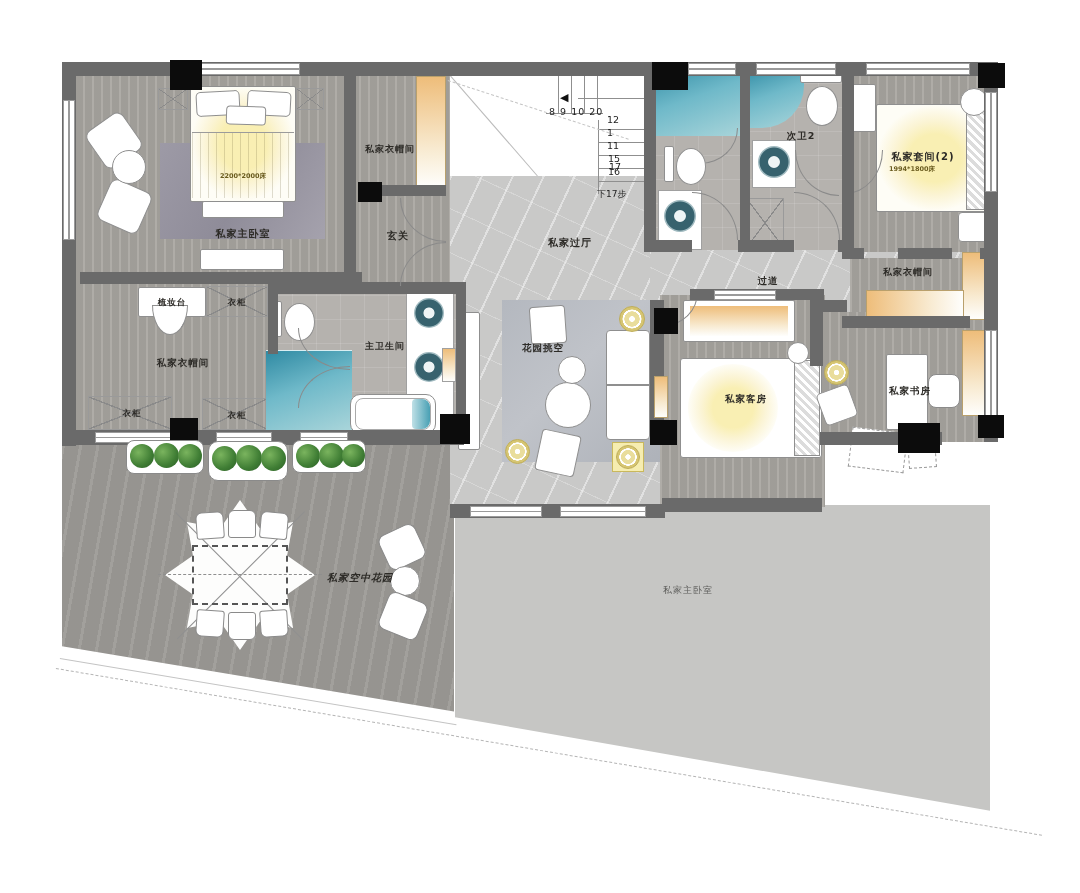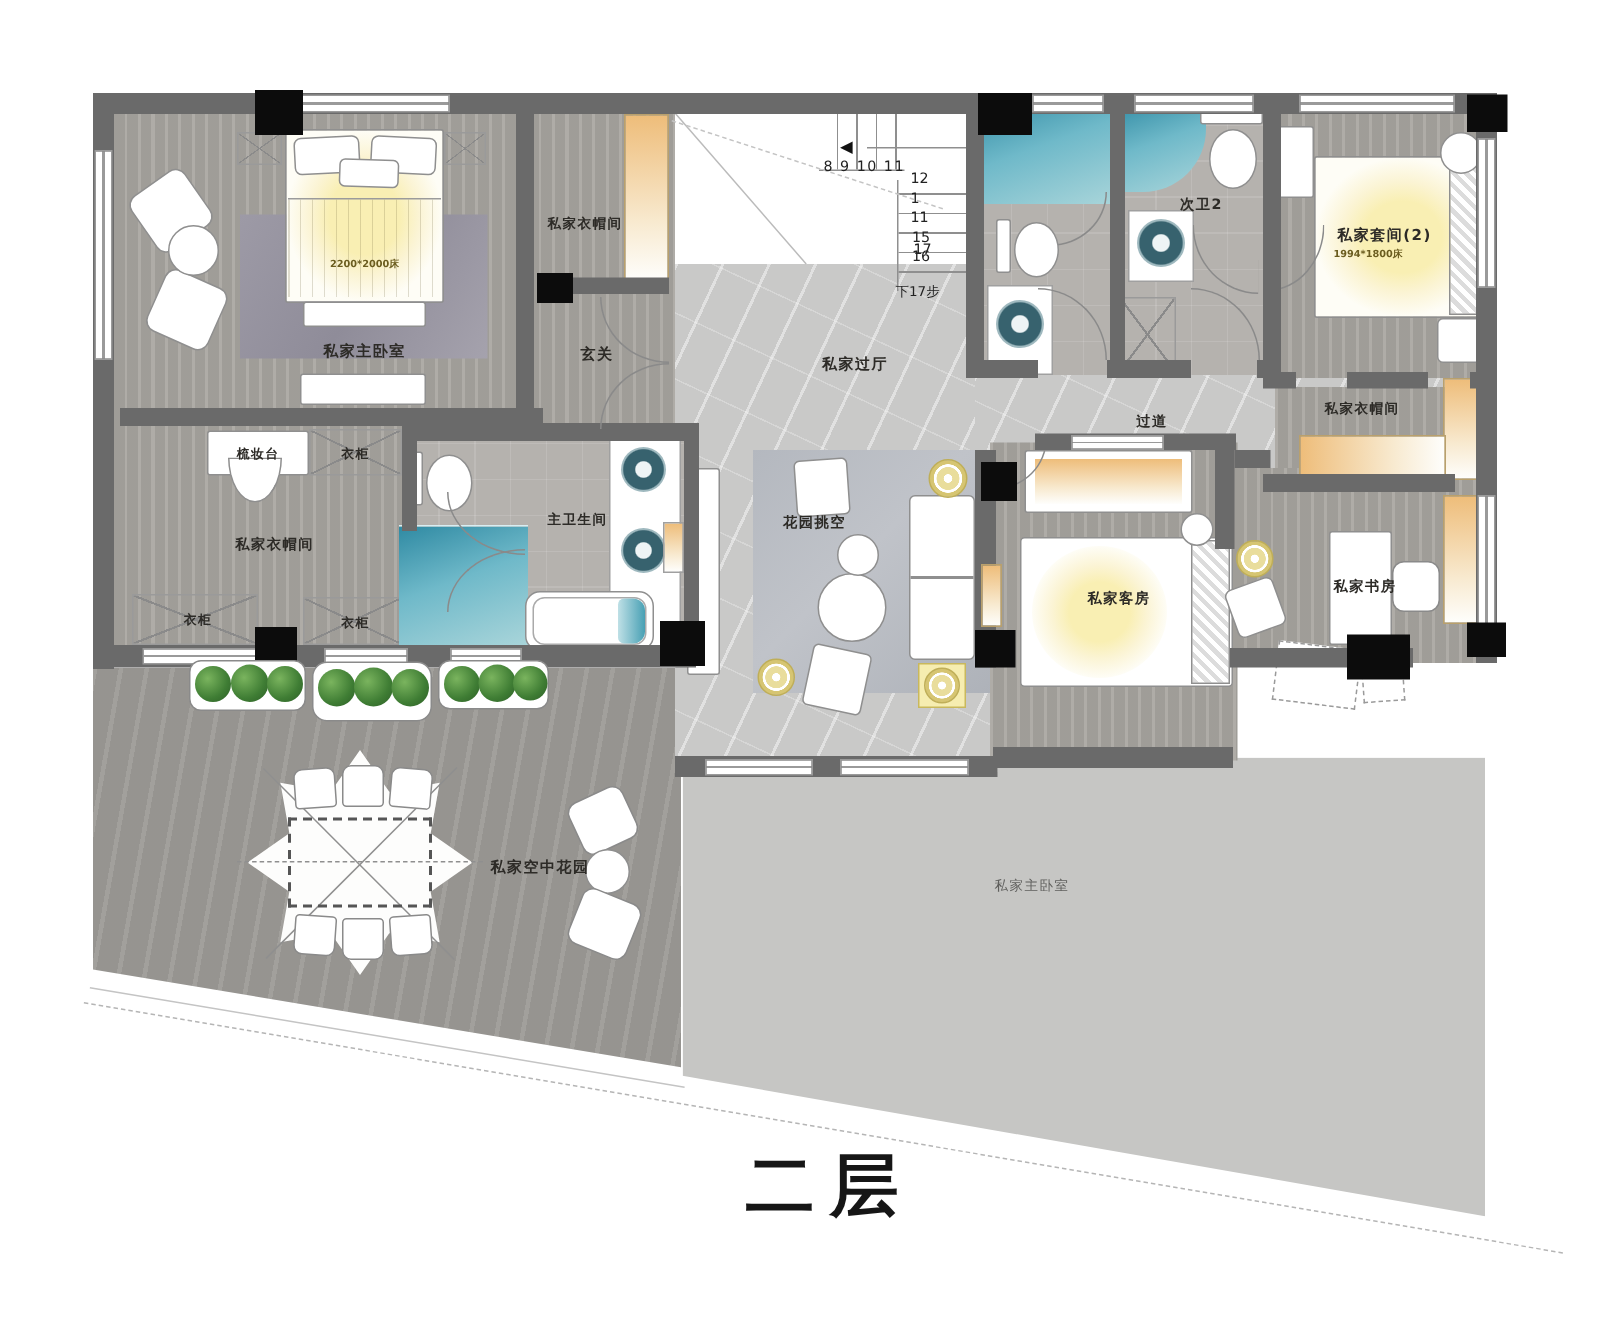--- a/index.html
+++ b/index.html
@@ -108,21 +108,21 @@
   <div class="a" style="left:752px;top:140px;width:44px;height:48px;background:#fff;border:1px solid #a0a0a0;"></div>
   <div class="a" style="left:758px;top:146px;width:32px;height:32px;border-radius:50%;background:radial-gradient(circle,#eef4f5 0 24%,#37626e 28% 62%,#9fb9bf 66%);"></div>
   <div class="a dTR" style="left:795px;top:150px;width:44px;height:46px;"></div>
   <div class="a dBL" style="left:794px;top:192px;width:46px;height:48px;"></div>
   <div class="a og xb" style="left:746px;top:198px;width:38px;height:50px;border:1px solid #9a9a9a;"></div>
 
   <div class="a stairlinesV" style="left:546px;top:64px;width:57px;height:50px;"></div>
   <div class="a stairlinesH" style="left:598px;top:120px;width:52px;height:74px;"></div>
   <div class="a" style="left:446px;top:70px;width:140px;border-top:1px solid #bbb;transform:rotate(49deg);transform-origin:left top;"></div>
   <div class="a" style="left:448px;top:80px;width:190px;border-top:1px dashed #c4c4c4;transform:rotate(18deg);transform-origin:left top;"></div>
-  <span class="a num" style="left:549px;top:106px;letter-spacing:1px;">8 9 10 11</span>
+  <span class="a num" style="left:549px;top:106px;letter-spacing:1px;">8 9 10 20</span>
   <span class="a num" style="left:607px;top:114px;">12</span>
   <span class="a num" style="left:607px;top:127px;">1</span>
   <span class="a num" style="left:607px;top:140px;">11</span>
   <span class="a num" style="left:608px;top:153px;">15</span>
   <span class="a num" style="left:608px;top:166px;">16</span>
   <span class="a num" style="left:609px;top:161px;">17</span>
   <span class="a num" style="left:597px;top:188px;font-size:9px;">下17步</span>
   <span class="a" style="left:560px;top:91px;font-size:11px;color:#111;">◀</span>
   <div class="a" style="left:578px;top:98px;width:70px;border-top:1px solid #8f8f8f;"></div>
 
@@ -266,18 +266,17 @@
   <div class="a lbl" style="left:768px;top:275px;font-size:9.5px;">过道</div>
   <div class="a lbl" style="left:172px;top:297px;font-size:8.5px;">梳妆台</div>
   <div class="a lbl" style="left:237px;top:297px;font-size:8.5px;">衣柜</div>
   <div class="a lbl" style="left:183px;top:357px;font-size:9.5px;">私家衣帽间</div>
   <div class="a lbl" style="left:132px;top:408px;font-size:8.5px;">衣柜</div>
   <div class="a lbl" style="left:237px;top:410px;font-size:8.5px;">衣柜</div>
   <div class="a lbl" style="left:385px;top:340px;font-size:9px;">主卫生间</div>
   <div class="a lbl" style="left:543px;top:342px;font-size:9.5px;">花园挑空</div>
   <div class="a lbl" style="left:746px;top:393px;font-size:9.5px;">私家客房</div>
   <div class="a lbl" style="left:910px;top:385px;font-size:9.5px;">私家书房</div>
-  <div class="a lbl" style="left:360px;top:571px;font-size:10px;">私家空中花园</div>
+  <div class="a lbl" style="left:360px;top:571px;font-size:10px;font-style:italic;">私家空中花园</div>
   <div class="a" style="left:688px;top:584px;font-size:9px;color:#5f5f5d;transform:translateX(-50%);white-space:nowrap;letter-spacing:1px;">私家主卧室</div>
 
-  <div class="a" style="left:553px;top:760px;transform:translateX(-50%);font-size:46px;font-weight:bold;color:#161616;letter-spacing:10px;white-space:nowrap;">二层</div>
 
 </div>
 
 </body></html>

